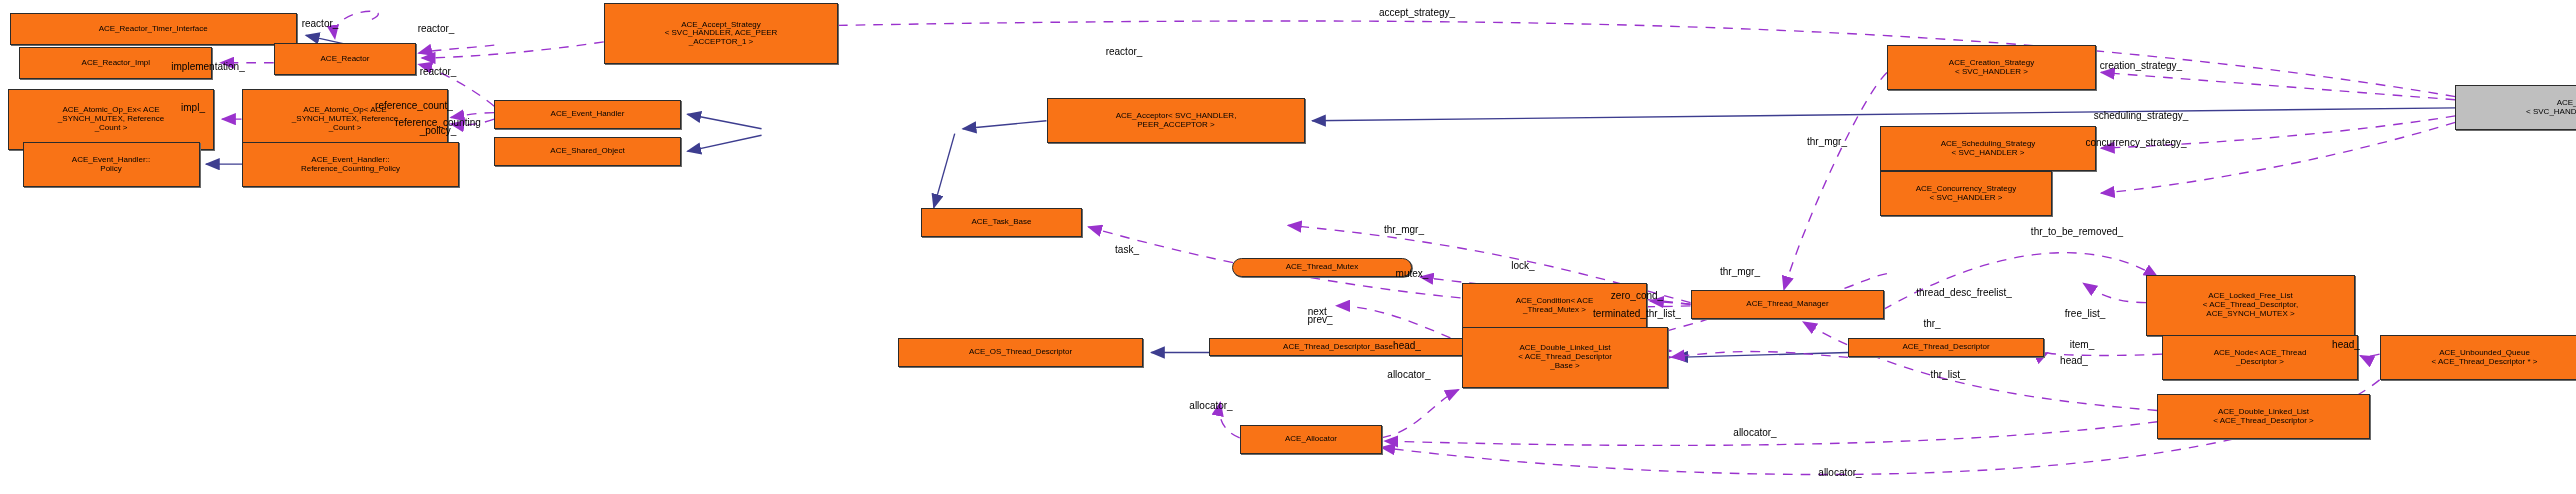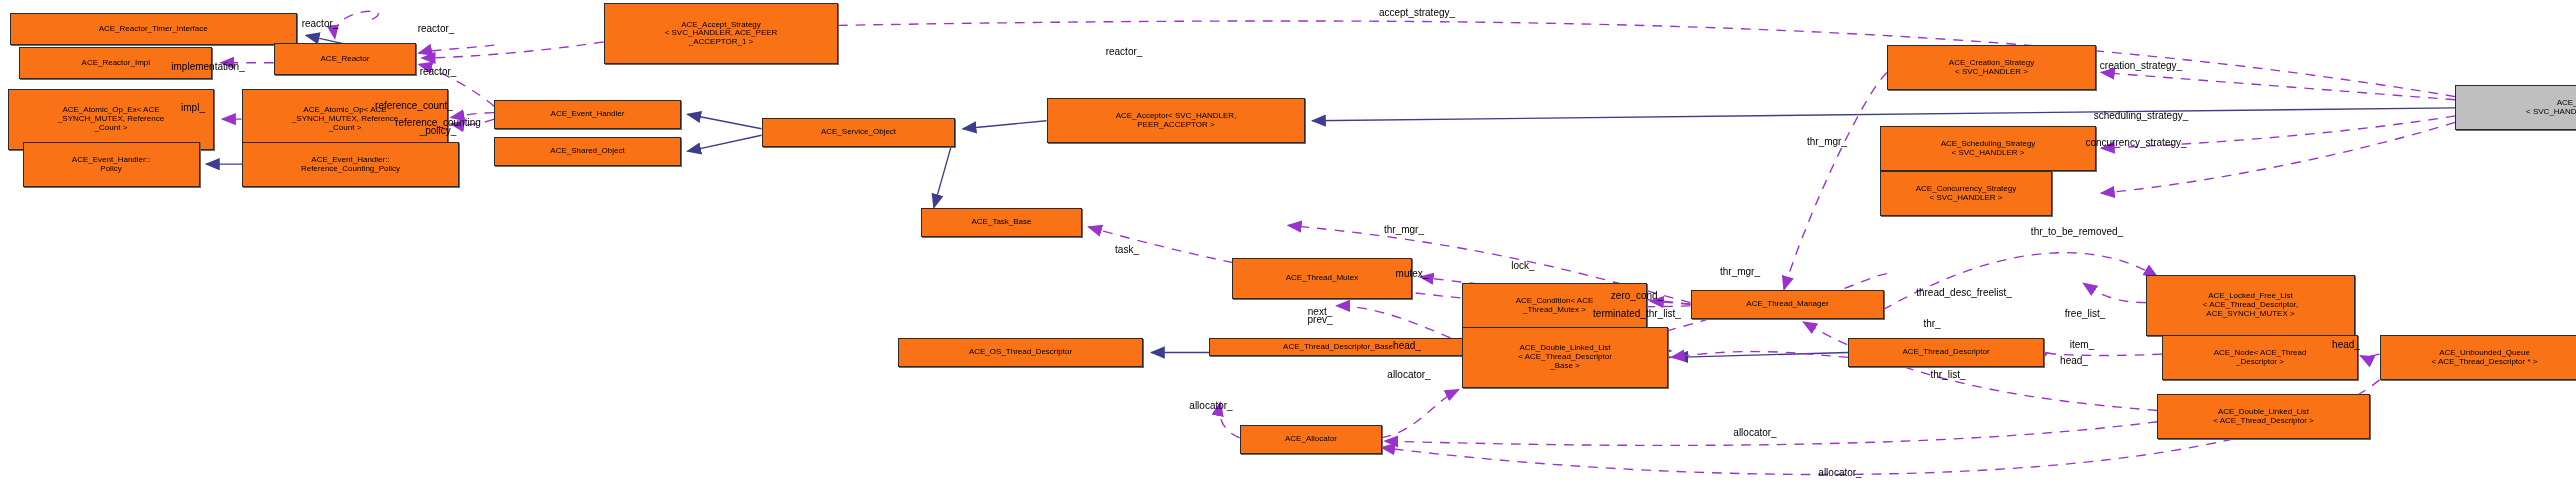--- a/index.html
+++ b/index.html
@@ -103,23 +103,20 @@
     <div class="node" style="left: 242px; top: 142px; width: 217px; height: 45px;">
       <span>ACE_Event_Handler::
 Reference_Counting_Policy</span>
     </div>
     <div class="node" style="left: 494px; top: 100px; width: 187px; height: 29px;">
       <span>ACE_Event_Handler</span>
     </div>
     <div class="node" style="left: 494px; top: 137px; width: 187px; height: 29px;">
       <span>ACE_Shared_Object</span>
     </div>
-    <div class="node" style="left: 762px; top: 118px; width: 193px; height: 29px;">
-      <span>ACE_Service_Object</span>
-    </div>
     <div class="node" style="left: 604px; top: 3.2px; width: 234px; height: 61px;">
       <span>ACE_Accept_Strategy
 &lt; SVC_HANDLER, ACE_PEER
 _ACCEPTOR_1 &gt;</span>
     </div>
     <div class="node" style="left: 1047px; top: 98px; width: 258px; height: 45px;">
       <span>ACE_Acceptor&lt; SVC_HANDLER,
 PEER_ACCEPTOR &gt;</span>
     </div>
     <div class="node" style="left: 1887px; top: 45px; width: 209px; height: 45px;">
@@ -134,36 +131,36 @@
       <span>ACE_Concurrency_Strategy
 &lt; SVC_HANDLER &gt;</span>
     </div>
     <div class="node hl" style="left: 2455px; top: 85px; width: 290px; height: 45px;">
       <span>ACE_Strategy_Acceptor
 &lt; SVC_HANDLER, PEER_ACCEPTOR &gt;</span>
     </div>
     <div class="node" style="left: 921px; top: 208px; width: 161px; height: 29px;">
       <span>ACE_Task_Base</span>
     </div>
-    <div class="node" style="left: 1232px; top: 258px; width: 180px; height: 41px;">
+    <div class="node" style="left: 1232px; top: 258px; width: 180px; height: 19px; border-radius: 13px;">
       <span>ACE_Thread_Mutex</span>
     </div>
     <div class="node" style="left: 1462px; top: 283px; width: 185px; height: 45px;">
       <span>ACE_Condition&lt; ACE
 _Thread_Mutex &gt;</span>
     </div>
     <div class="node" style="left: 1691px; top: 290px; width: 193px; height: 29px;">
       <span>ACE_Thread_Manager</span>
     </div>
     <div class="node" style="left: 2146px; top: 275px; width: 209px; height: 61px;">
       <span>ACE_Locked_Free_List
 &lt; ACE_Thread_Descriptor,
 ACE_SYNCH_MUTEX &gt;</span>
     </div>
-    <div class="node" style="left: 1848px; top: 338px; width: 196px; height: 29px;">
+    <div class="node" style="left: 1848px; top: 338px; width: 196px; height: 19px;">
       <span>ACE_Thread_Descriptor</span>
     </div>
     <div class="node" style="left: 2162px; top: 335px; width: 196px; height: 45px;">
       <span>ACE_Node&lt; ACE_Thread
 _Descriptor &gt;</span>
     </div>
     <div class="node" style="left: 2380px; top: 335px; width: 209px; height: 45px;">
       <span>ACE_Unbounded_Queue
 &lt; ACE_Thread_Descriptor * &gt;</span>
     </div>

